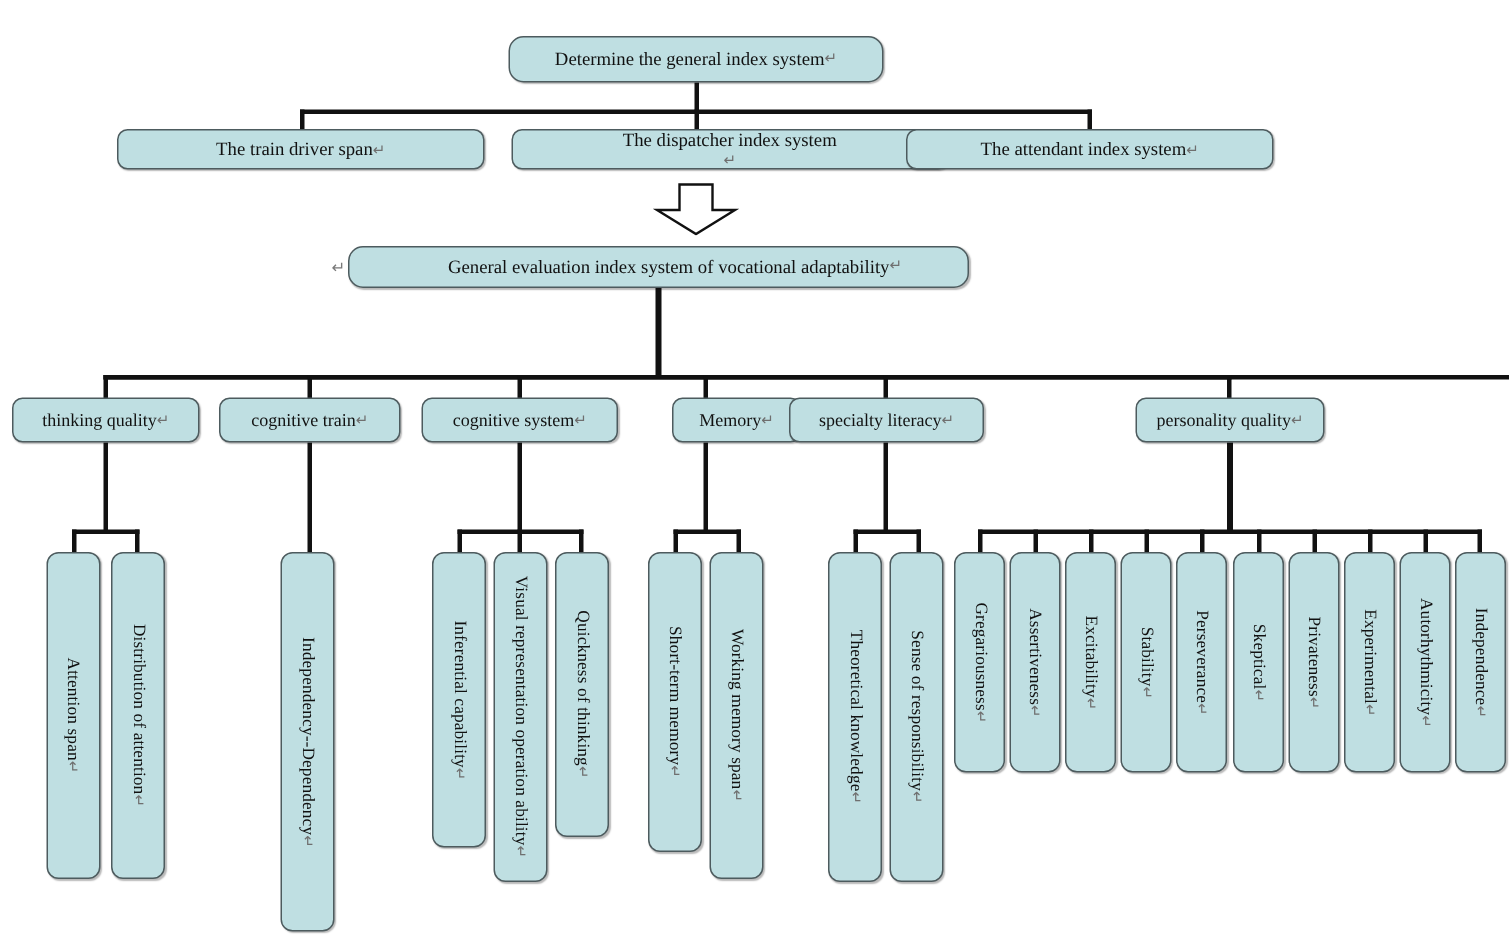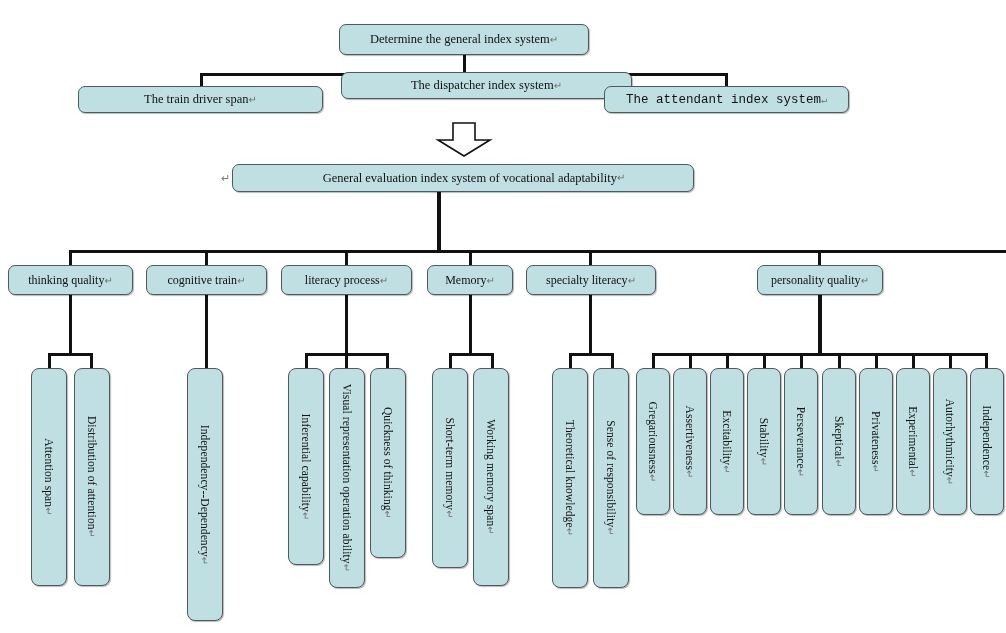--- a/index.html
+++ b/index.html
@@ -14,21 +14,21 @@
     border-radius:7px;
     box-sizing:border-box;
     box-shadow:1px 1px 1px rgba(0,0,0,.28);
     color:#111;
     display:flex;
     align-items:center;
     justify-content:center;
     text-align:center;
     z-index:3;
   }
-  .box.h{font-size:12.5px;line-height:1.15;padding:0 6px;}
+  .box.h{font-size:12.5px;line-height:1.15;padding:0 6px;border-radius:10px;}
   .box.lvl1{font-size:12.5px;}
   .box.cat{font-size:12px;}
 
   
   .box.v{
     border-radius:8px;
     overflow:hidden;
   }
   .box.v .vt{
     display:block;
@@ -67,36 +67,36 @@
 
   <div class="ln lnh" style="left:200px;top:73px;width:528px;height:3px;"></div>
   <div class="ln lnv" style="left:200px;top:73px;width:3px;height:13px;"></div>
   <div class="ln lnv" style="left:463px;top:73px;width:3px;height:13px;"></div>
   <div class="ln lnv" style="left:725px;top:73px;width:3px;height:13px;"></div>
 
   <div class="box lvl1" style="left:78px;top:86px;width:245px;height:27px;">
     <span>The train driver span</span>
       <span class="pil">↵</span>
   </div>
-  <div class="box lvl1" style="left:341px;top:72px;width:291px;height:27px;">
+  <div class="box lvl1" style="left:341px;top:86px;width:291px;height:27px;flex-direction:column;">
     <span>The dispatcher index system</span>
       <span class="pil">↵</span>
   </div>
-  <div class="box lvl1" style="left:604px;top:86px;width:245px;height:27px;font-family:Liberation Mono, monospace;">
+  <div class="box lvl1" style="left:604px;top:86px;width:245px;height:27px;">
     <span>The attendant index system</span>
       <span class="pil">↵</span>
   </div>
 
   <svg class="arrow" style="left:427px;top:122px;" width="74" height="35" viewBox="0 0 74 35">
     <polygon points="26,1 48,1 48,18 63,18 37,34 11,18 26,18" fill="#ffffff" stroke="#111111" stroke-width="1.6" stroke-linejoin="miter"></polygon>
   </svg>
 
   <div class="loose-pil" style="left:221px;top:172px;">↵</div>
 
-  <div class="box h" style="left:232px;top:164px;width:462px;height:28px;padding-left:28px;">
+  <div class="box h" style="left:232px;top:164px;width:414px;height:28px;padding-left:28px;">
     <span>General evaluation index system of vocational adaptability</span>
       <span class="pil">↵</span>
   </div>
 
   <div class="ln lnv" style="left:437px;top:192px;width:4px;height:60px;"></div>
 
   <div class="ln lnh" style="left:69px;top:250px;width:1212px;height:3px;"></div>
   <div class="ln lnh" style="left:69px;top:250px;width:752px;height:3px;"></div>
 
   <div class="ln lnv" style="left:69px;top:250px;width:3px;height:17px;"></div>
@@ -108,24 +108,24 @@
 
   <div class="box cat" style="left:8px;top:265px;width:125px;height:30px;">
     <span>thinking quality</span>
       <span class="pil">↵</span>
   </div>
   <div class="box cat" style="left:146px;top:265px;width:121px;height:30px;">
     <span>cognitive train</span>
       <span class="pil">↵</span>
   </div>
   <div class="box cat" style="left:281px;top:265px;width:131px;height:30px;">
-    <span>literacy process</span>
-      <span class="pil">↵</span>
-  </div>
-  <div class="box cat" style="left:427px;top:265px;width:86px;height:30px;">
+    <span>cognitive system</span>
+      <span class="pil">↵</span>
+  </div>
+  <div class="box cat" style="left:448px;top:265px;width:86px;height:30px;">
     <span>Memory</span>
       <span class="pil">↵</span>
   </div>
   <div class="box cat" style="left:526px;top:265px;width:130px;height:30px;">
     <span>specialty literacy</span>
       <span class="pil">↵</span>
   </div>
   <div class="box cat" style="left:757px;top:265px;width:126px;height:30px;">
     <span>personality quality</span>
       <span class="pil">↵</span>

